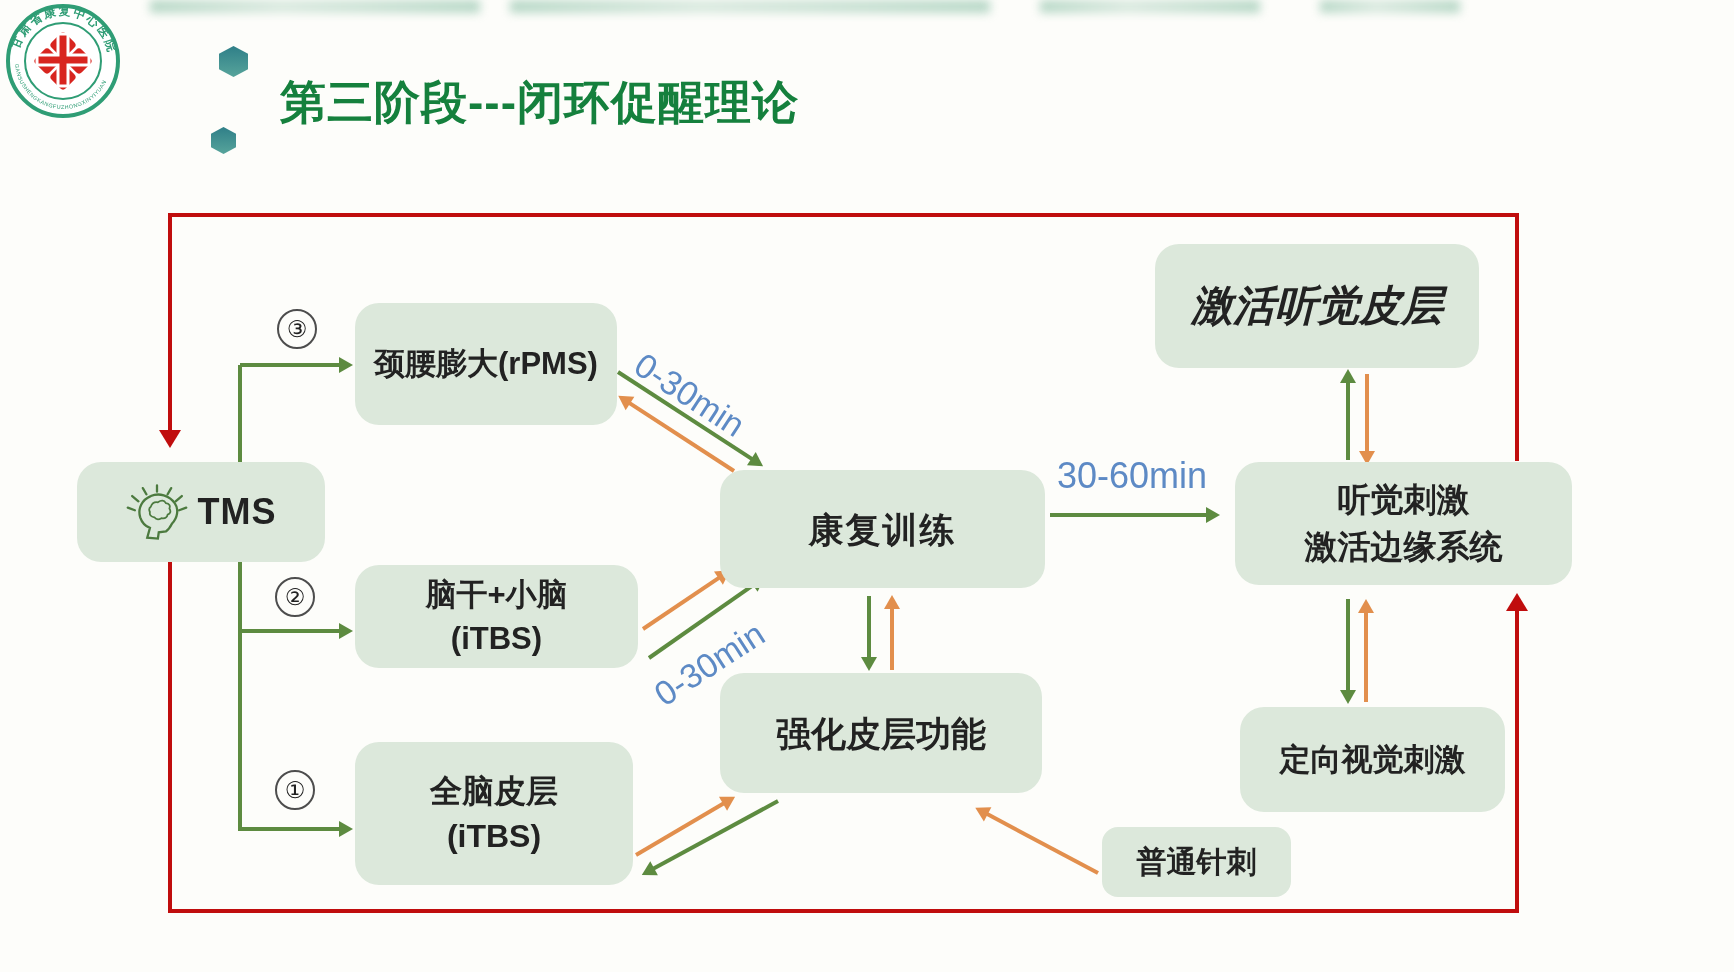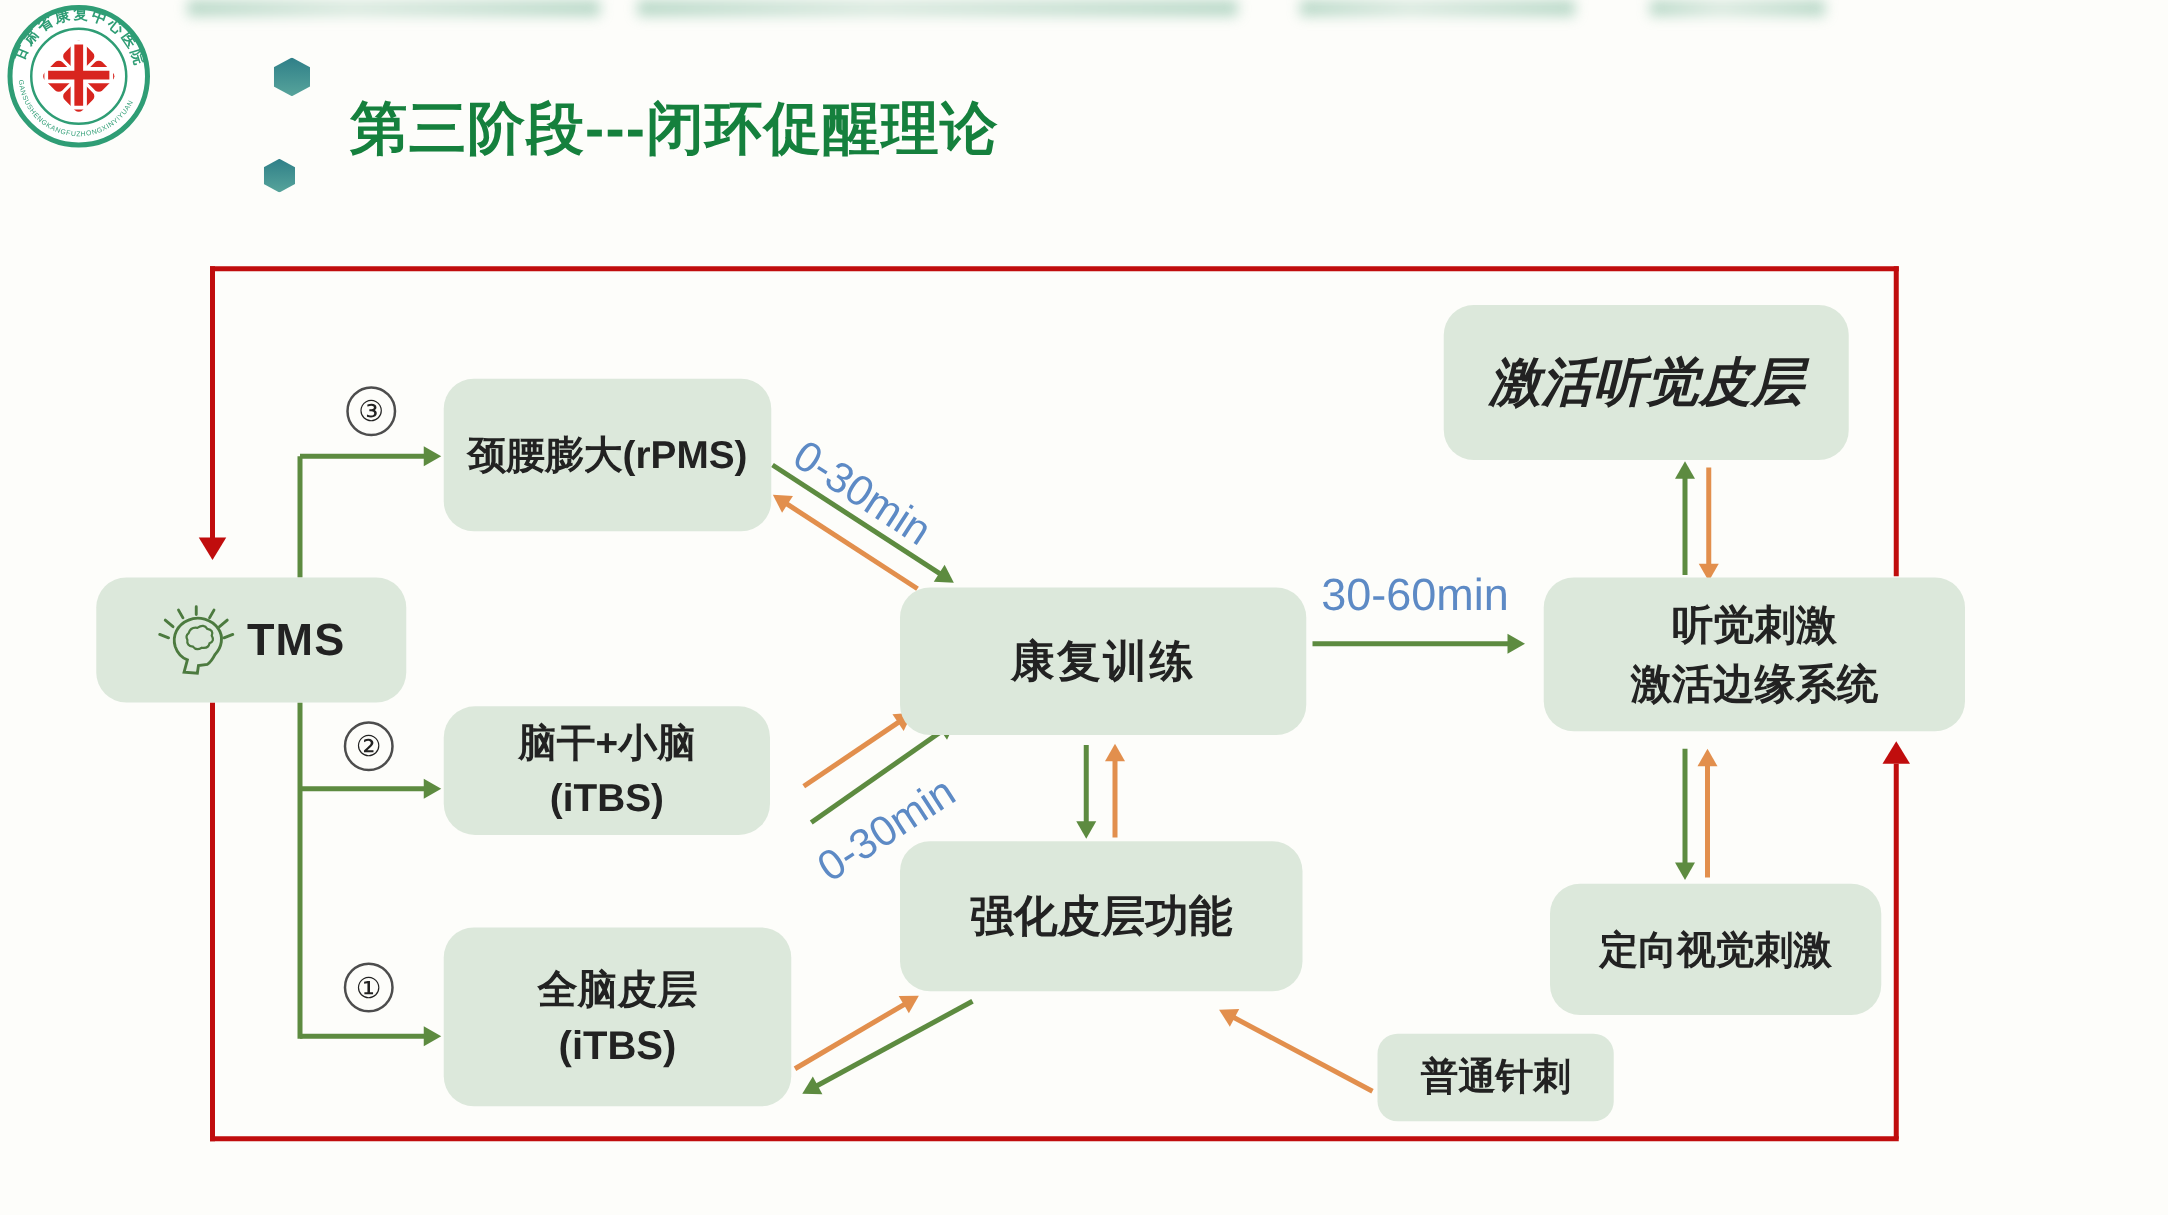--- a/index.html
+++ b/index.html
@@ -133,21 +133,21 @@
         <path d="M28 26 q2 -6 8 -5 q6 -4 9 1 q6 1 4 6 q3 5 -2 7 q-1 5 -7 4 q-5 3 -8 -1 q-6 -1 -5 -6 q-2 -4 1 -6 z" stroke-width="2"></path>
       </svg>
     </span>
     <span class="bold" style="font-size:36px;letter-spacing:1px;">TMS</span>
   </div>
 
   <div class="box" style="left:355px;top:303px;width:262px;height:122px;font-size:31px;">
     <span style="font-weight:600;">颈腰膨大(rPMS)</span>
   </div>
 
-  <div class="box" style="left:355px;top:565px;width:261px;height:103px;font-size:31px;border-radius:25px;">
+  <div class="box" style="left:355px;top:565px;width:283px;height:103px;font-size:31px;">
     <span style="font-weight:600;">脑干+小脑</span>
     <span class="bold">(iTBS)</span>
   </div>
 
   <div class="box" style="left:355px;top:742px;width:278px;height:143px;font-size:32px;">
     <span style="font-weight:600;text-align:right;">全脑皮层</span>
     <span class="bold">(iTBS)</span>
   </div>
 
   <div class="box" style="left:720px;top:470px;width:325px;height:118px;font-size:35px;">

